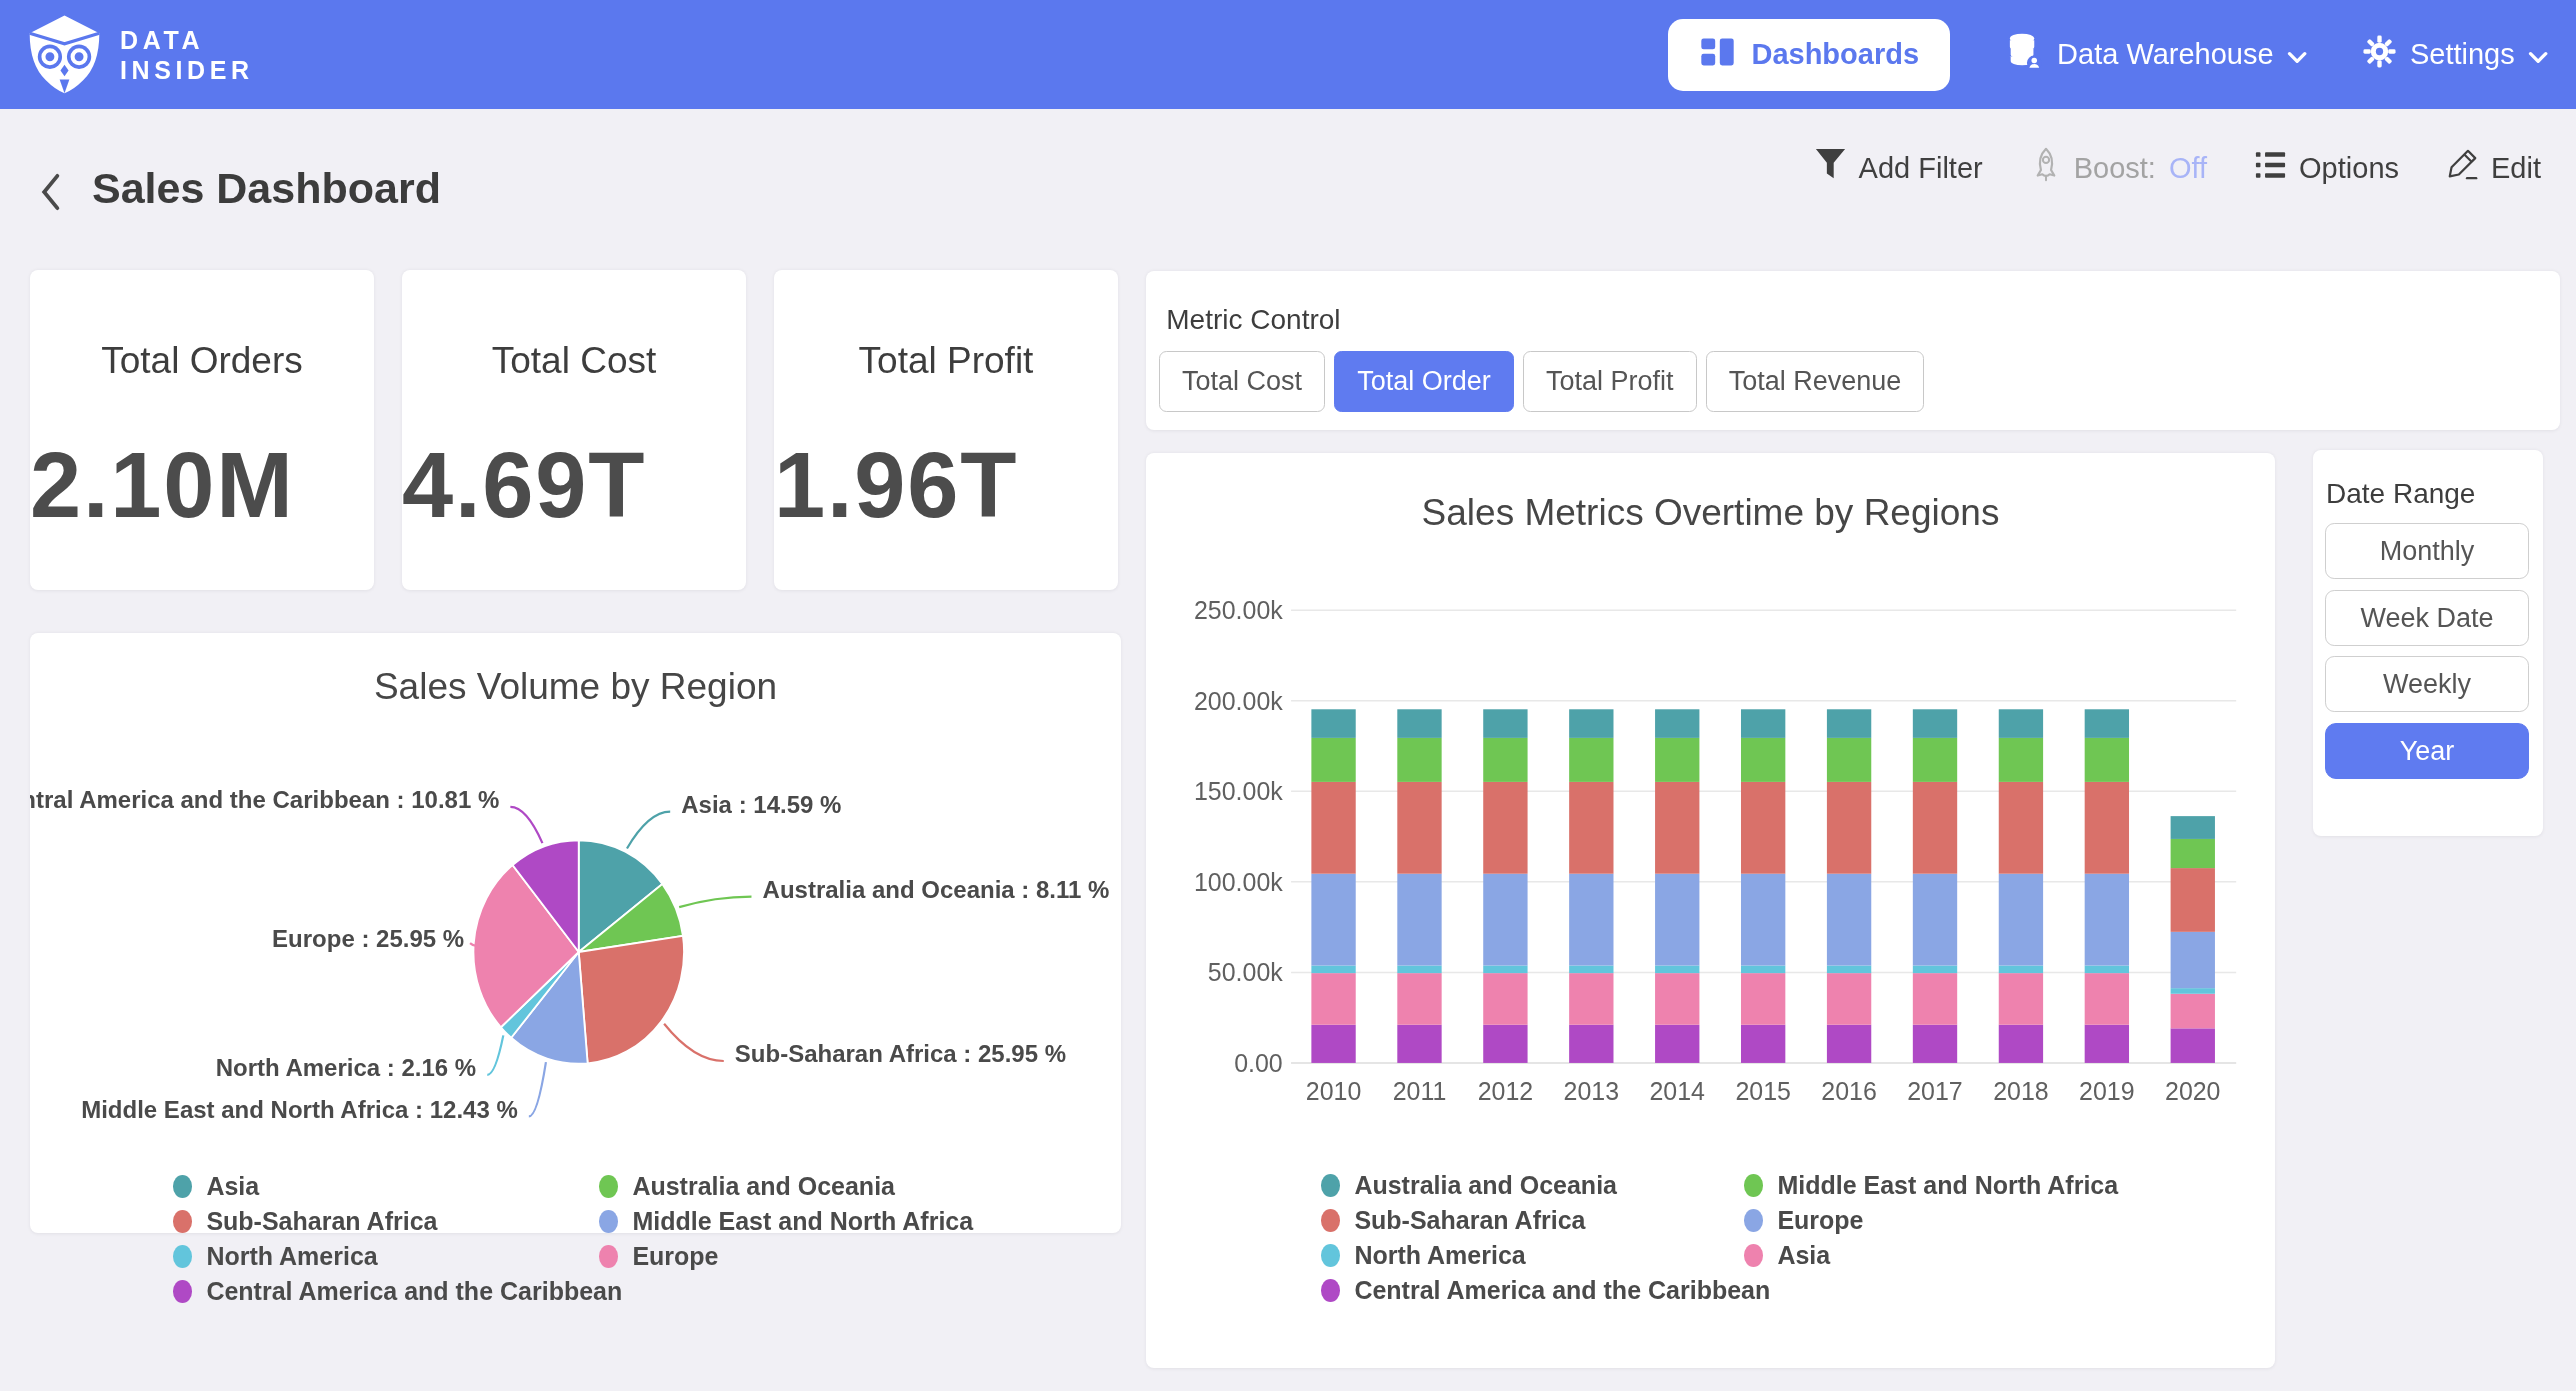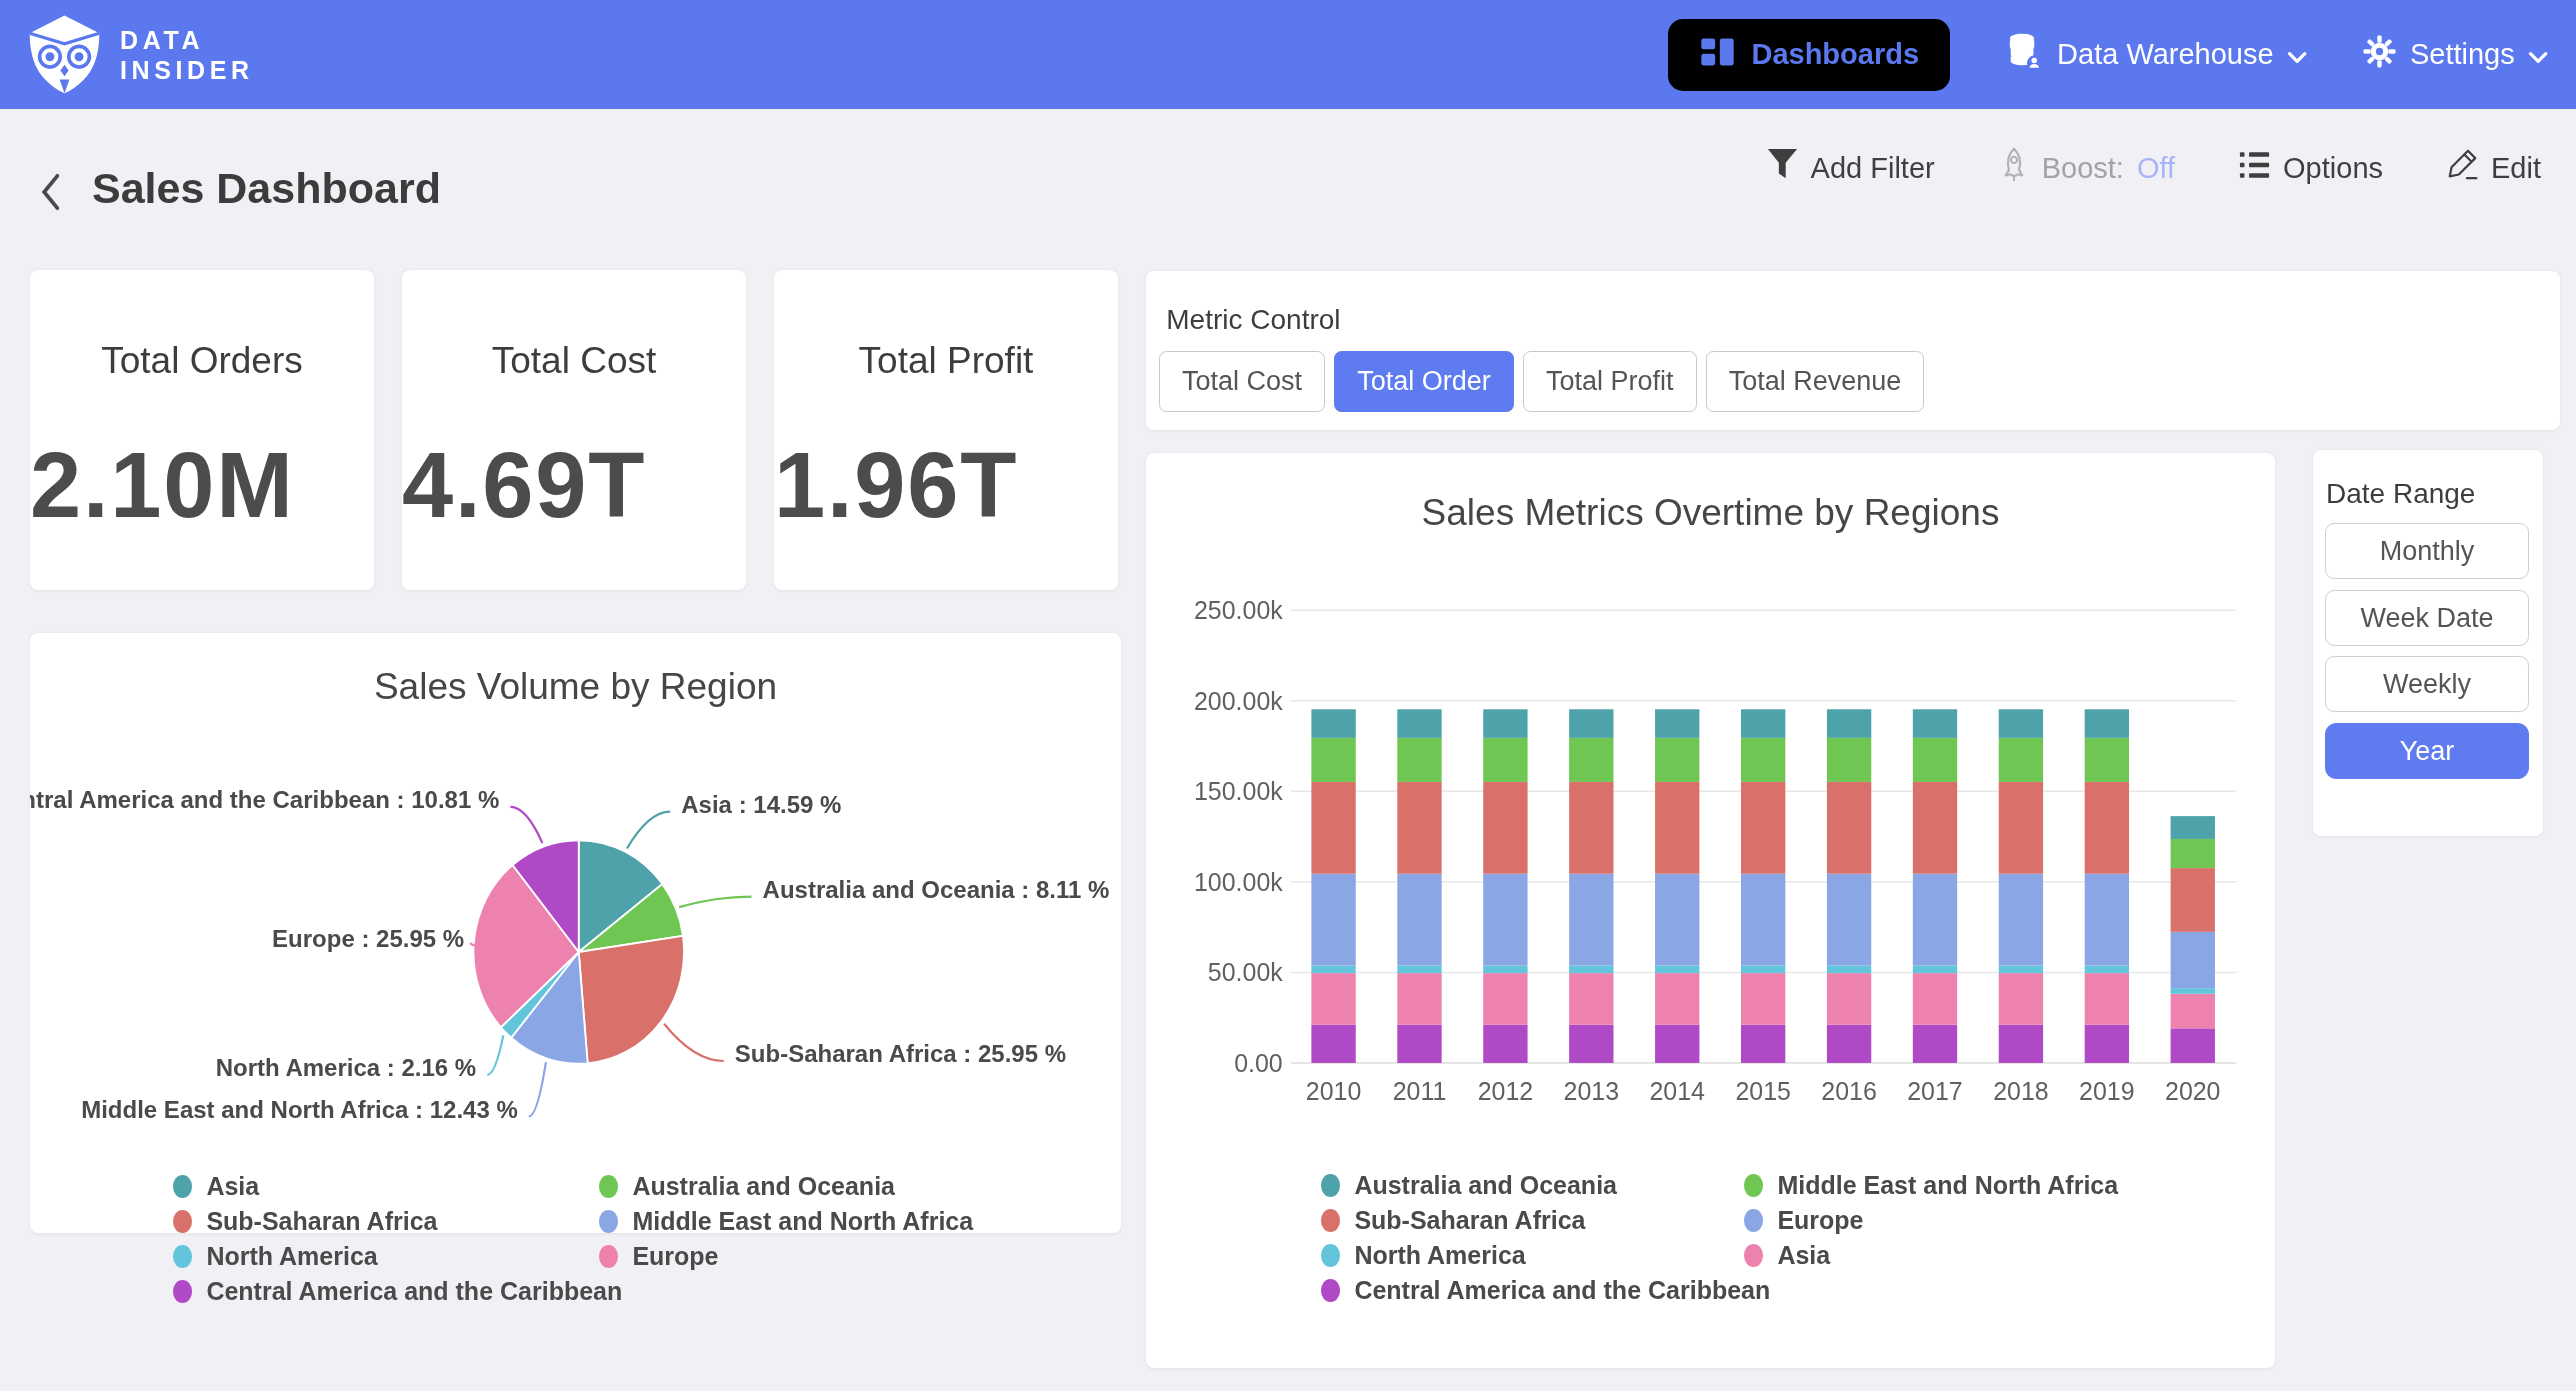--- a/index.html
+++ b/index.html
@@ -6,27 +6,27 @@
   html,body { background:#e8e8ee; }
   .page {
     position:relative; width:2576px; height:1391px; overflow:hidden;
     background:#f1f0f5; font-family:"Liberation Sans", sans-serif;
   }
   
   .navbar { position:absolute; left:0; top:0; width:2576px; height:109px; background:#5b78ee; }
   .logo { position:absolute; left:24px; top:9.2px; display:flex; align-items:center; gap:15px; }
   .logo-text { color:#fff; font-weight:bold; font-size:25px; letter-spacing:4.6px; line-height:30.5px; }
   .nav-right { position:absolute; right:28px; top:0; height:109px; display:flex; align-items:center; gap:55px; }
-  .nav-pill { display:flex; align-items:center; gap:15px; background:#000000; color:#5b78ee;
+  .nav-pill { display:flex; align-items:center; gap:15px; background:#ffffff; color:#5b78ee;
     height:72px; padding:0 31px; border-radius:15px; font-size:29px; font-weight:bold; cursor:pointer; }
   .nav-item { display:flex; align-items:center; gap:13px; color:#fff; font-size:29px; cursor:pointer; }
   
   .back-btn { position:absolute; left:33px; top:170px; width:41px; height:44px; cursor:pointer; }
   .page-title { position:absolute; left:92px; top:164px; font-size:43px; color:#3c3c3c; }
-  .toolbar { position:absolute; right:35px; top:109px; height:118px; display:flex; align-items:center; gap:64px; }
+  .toolbar { position:absolute; right:35px; top:109px; height:118px; display:flex; align-items:center; gap:48px; }
   .tb-item { display:flex; align-items:center; gap:13px; font-size:29px; color:#3f3f3f; cursor:pointer; }
   .tb-muted { color:#a3a3a3; }
   .tb-off { color:#a8b4f7; }
   
   .card { position:absolute; background:#fff; border-radius:8px; box-shadow:0 0.9px 3.7px rgba(31,35,41,.07); }
   .kpi-card { width:344px; height:320px; top:270px; }
   .kpi-label { position:absolute; top:70px; width:100%; text-align:center; font-size:37px; font-weight:500; color:#3d3d3d; }
   .kpi-value { position:absolute; top:163px; width:100%; text-align:left; font-size:92px; font-weight:bold; color:#4c4c4c; letter-spacing:1.8px; }
   
   .metric-card { left:1146px; top:271px; width:1414px; height:159px; }

